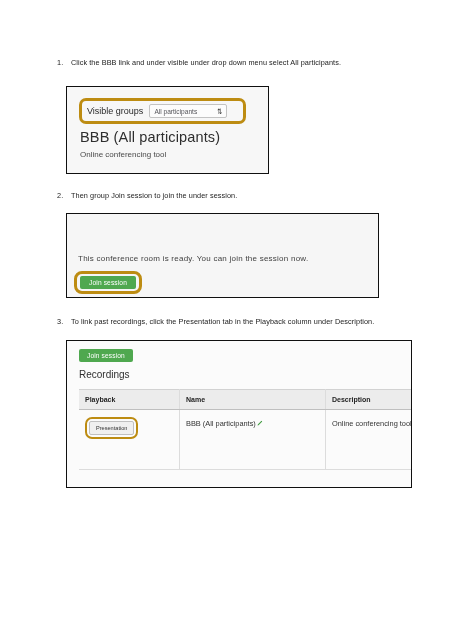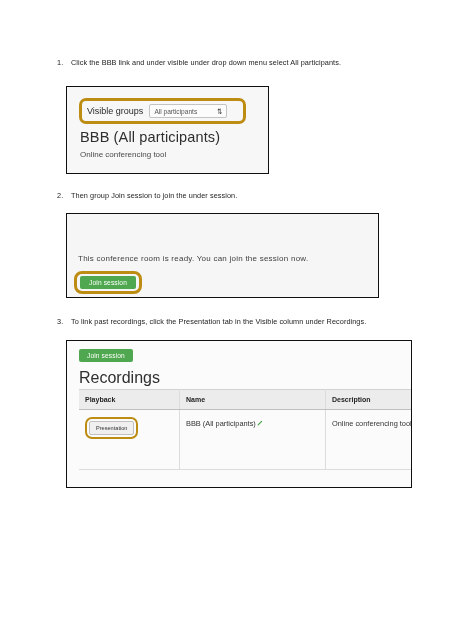--- a/index.html
+++ b/index.html
@@ -166,21 +166,21 @@
     background: #4fa84f;
     color: #ffffff;
     border-radius: 2px;
     font-size: 6.6px;
     padding: 3px 8px;
     letter-spacing: 0.02em;
   }
   .rec-title {
     position: absolute;
     left: 12px; top: 28px;
-    font-size: 16px;
+    font-size: 10px;
     color: #2f2f2f;
   }
   .rec-table {
     position: absolute;
     left: 12px; top: 48px;
     width: 322px;
     border-collapse: collapse;
     table-layout: fixed;
   }
   .rec-table th {
@@ -267,21 +267,21 @@
   <div class="panel" id="panel2">
     <div class="conf-msg">This conference room is ready. You can join the session now.</div>
 
     <div class="join-ring">
       <div class="btn-join">Join session</div>
     </div>
   </div>
 
   <div class="step" style="left:55px; top:317px; width:400px;">
     <span class="step-num">3.</span>
-    <span class="step-text"><span>To link past recordings, click the </span><span class="b">Presentation</span><span> tab in the Visible column under Recordings.</span></span>
+    <span class="step-text"><span>To link past recordings, click the </span><span class="b">Presentation</span><span> tab in the Playback column under Description.</span></span>
   </div>
 
   <div class="panel" id="panel3">
     <div class="btn-join-plain">Join session</div>
 
     <div class="rec-title">Recordings</div>
 
     <table class="rec-table">
       <thead>
         <tr>

